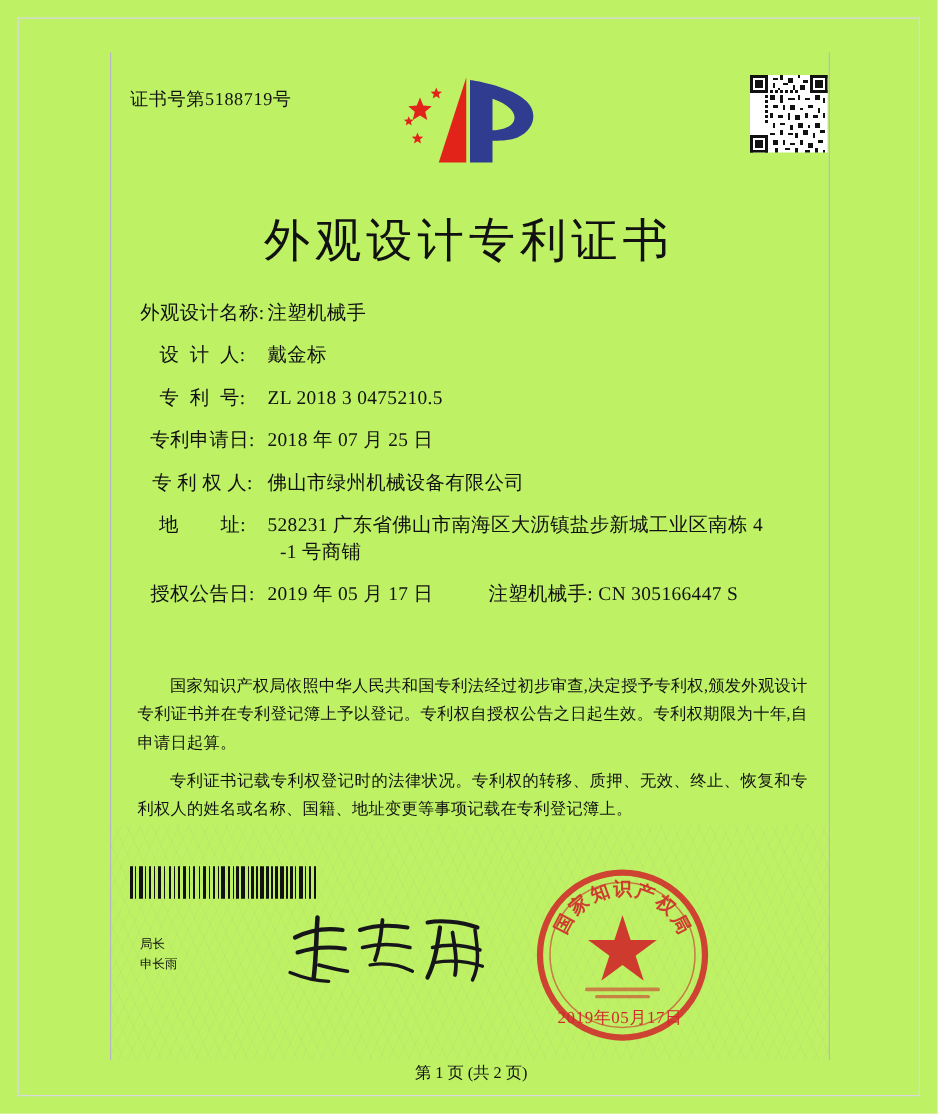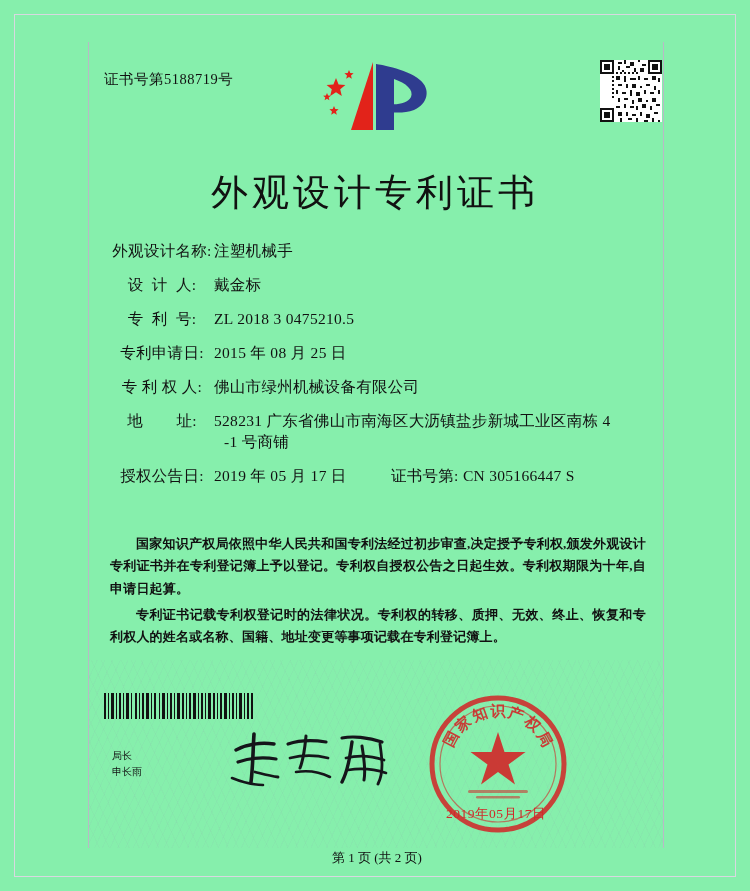--- a/index.html
+++ b/index.html
@@ -12,21 +12,21 @@
     background: #ffffff;
     font-family: "Liberation Serif", serif;
     color: #1a1a1a;
     overflow: hidden;
   }
 
   .certificate {
     position: relative;
     width: 750px;
     height: 891px;
-    background: #86efac;
+    background: #bef264;
     box-sizing: border-box;
   }
 
   
   .frame-outer {
     position: absolute;
     left: 14px;
     top: 14px;
     right: 14px;
     bottom: 14px;
@@ -128,23 +128,22 @@
     left: 110px;
     top: 529px;
     width: 536px;
     font-size: 13px;
     line-height: 1.72;
     text-align: justify;
     color: #111;
     letter-spacing: 0.2px;
   }
   .body-text p {
-    margin: 4px 0 2px 0;
+    margin: 9px 0 2px 0;
     text-indent: 26px;
-    font-weight: bold;
   }
 
   
   .barcode {
     position: absolute;
     left: 104px;
     top: 693px;
     width: 150px;
     height: 26px;
   }
@@ -343,41 +342,41 @@
       <span class="field-value">戴金标</span>
     </div>
 
     <div class="field-row">
       <span class="field-label">专  利  号:</span>
       <span class="field-value">ZL 2018 3 0475210.5</span>
     </div>
 
     <div class="field-row">
       <span class="field-label">专利申请日:</span>
-      <span class="field-value">2015 年 08 月 25 日</span>
+      <span class="field-value">2018 年 07 月 25 日</span>
     </div>
 
     <div class="field-row">
       <span class="field-label">专 利 权 人:</span>
       <span class="field-value">佛山市绿州机械设备有限公司</span>
     </div>
 
     <div class="field-row">
       <span class="field-label">地        址:</span>
       <span class="field-value">
         <span>528231 广东省佛山市南海区大沥镇盐步新城工业区南栋 4</span>
         <span class="line2">-1 号商铺</span>
       </span>
     </div>
 
     <div class="field-row">
       <span class="field-label">授权公告日:</span>
       <span class="field-value">
         <span>2019 年 05 月 17 日</span>
-        <span class="inline-extra">证书号第:</span>
+        <span class="inline-extra">注塑机械手:</span>
         <span>CN 305166447 S</span>
       </span>
     </div>
 
   </div>
 
   <div class="body-text">
     <p>国家知识产权局依照中华人民共和国专利法经过初步审查,决定授予专利权,颁发外观设计专利证书并在专利登记簿上予以登记。专利权自授权公告之日起生效。专利权期限为十年,自申请日起算。</p>
     <p>专利证书记载专利权登记时的法律状况。专利权的转移、质押、无效、终止、恢复和专利权人的姓名或名称、国籍、地址变更等事项记载在专利登记簿上。</p>
   </div>

